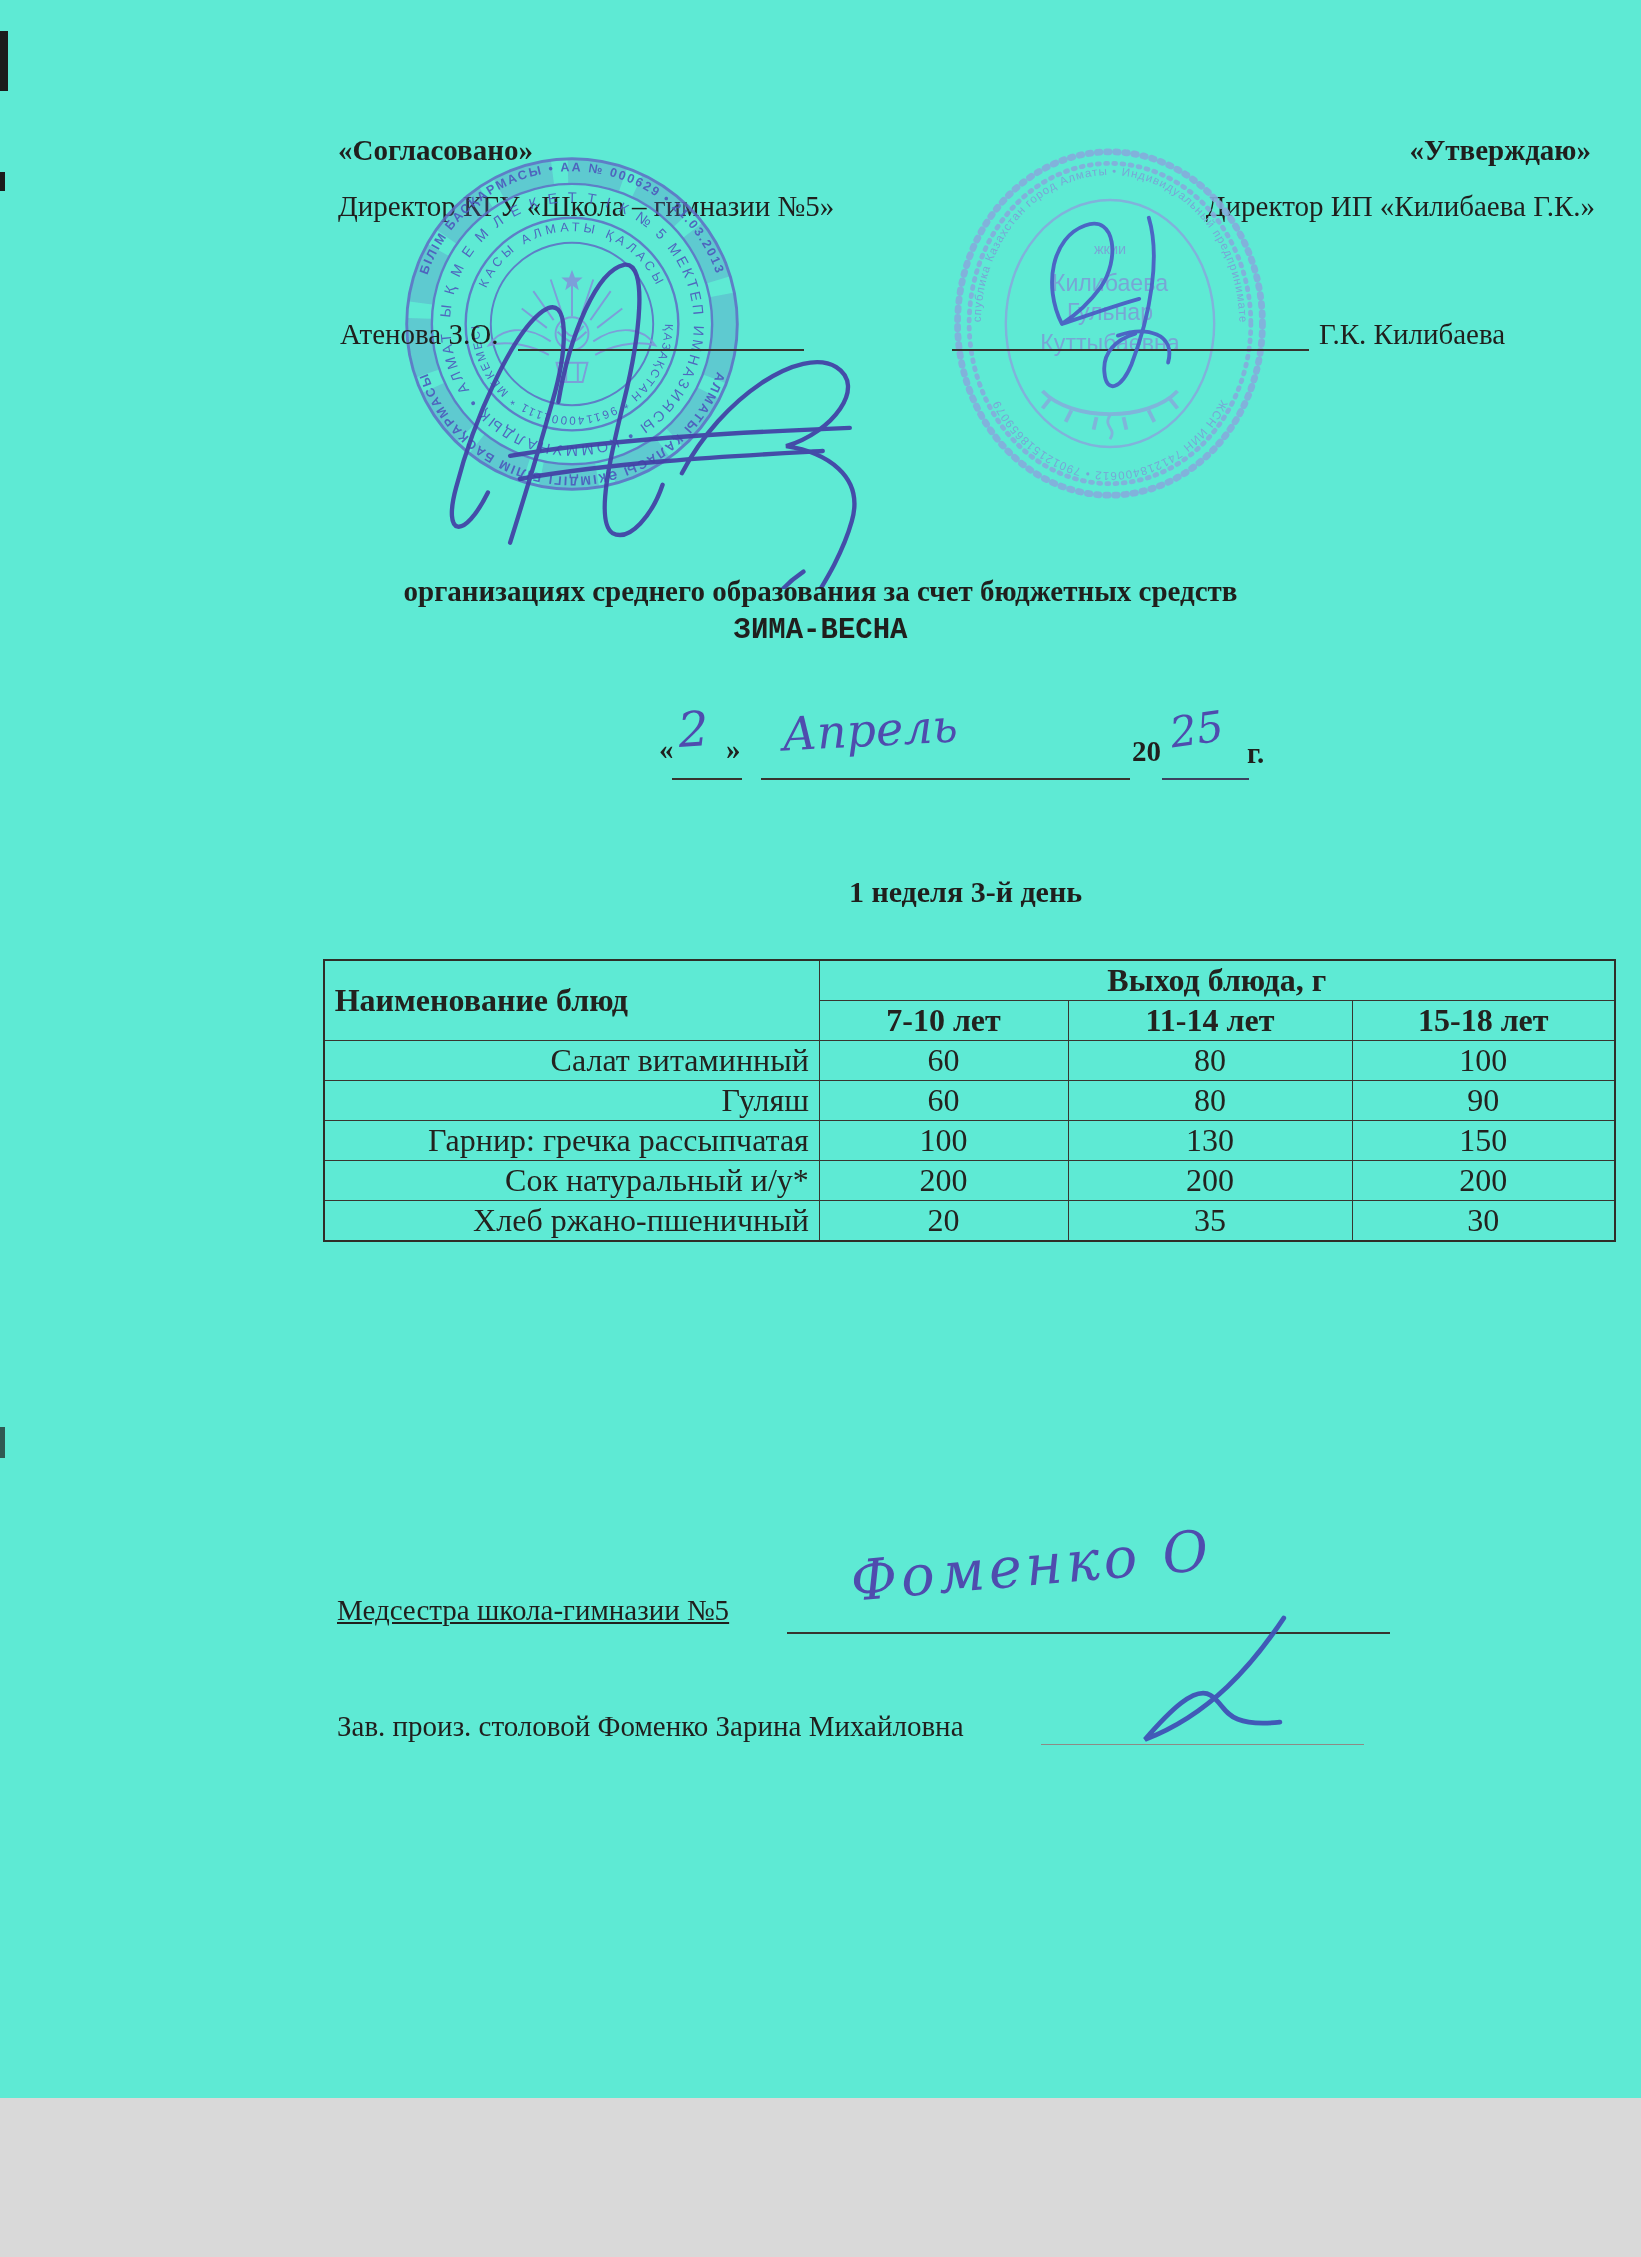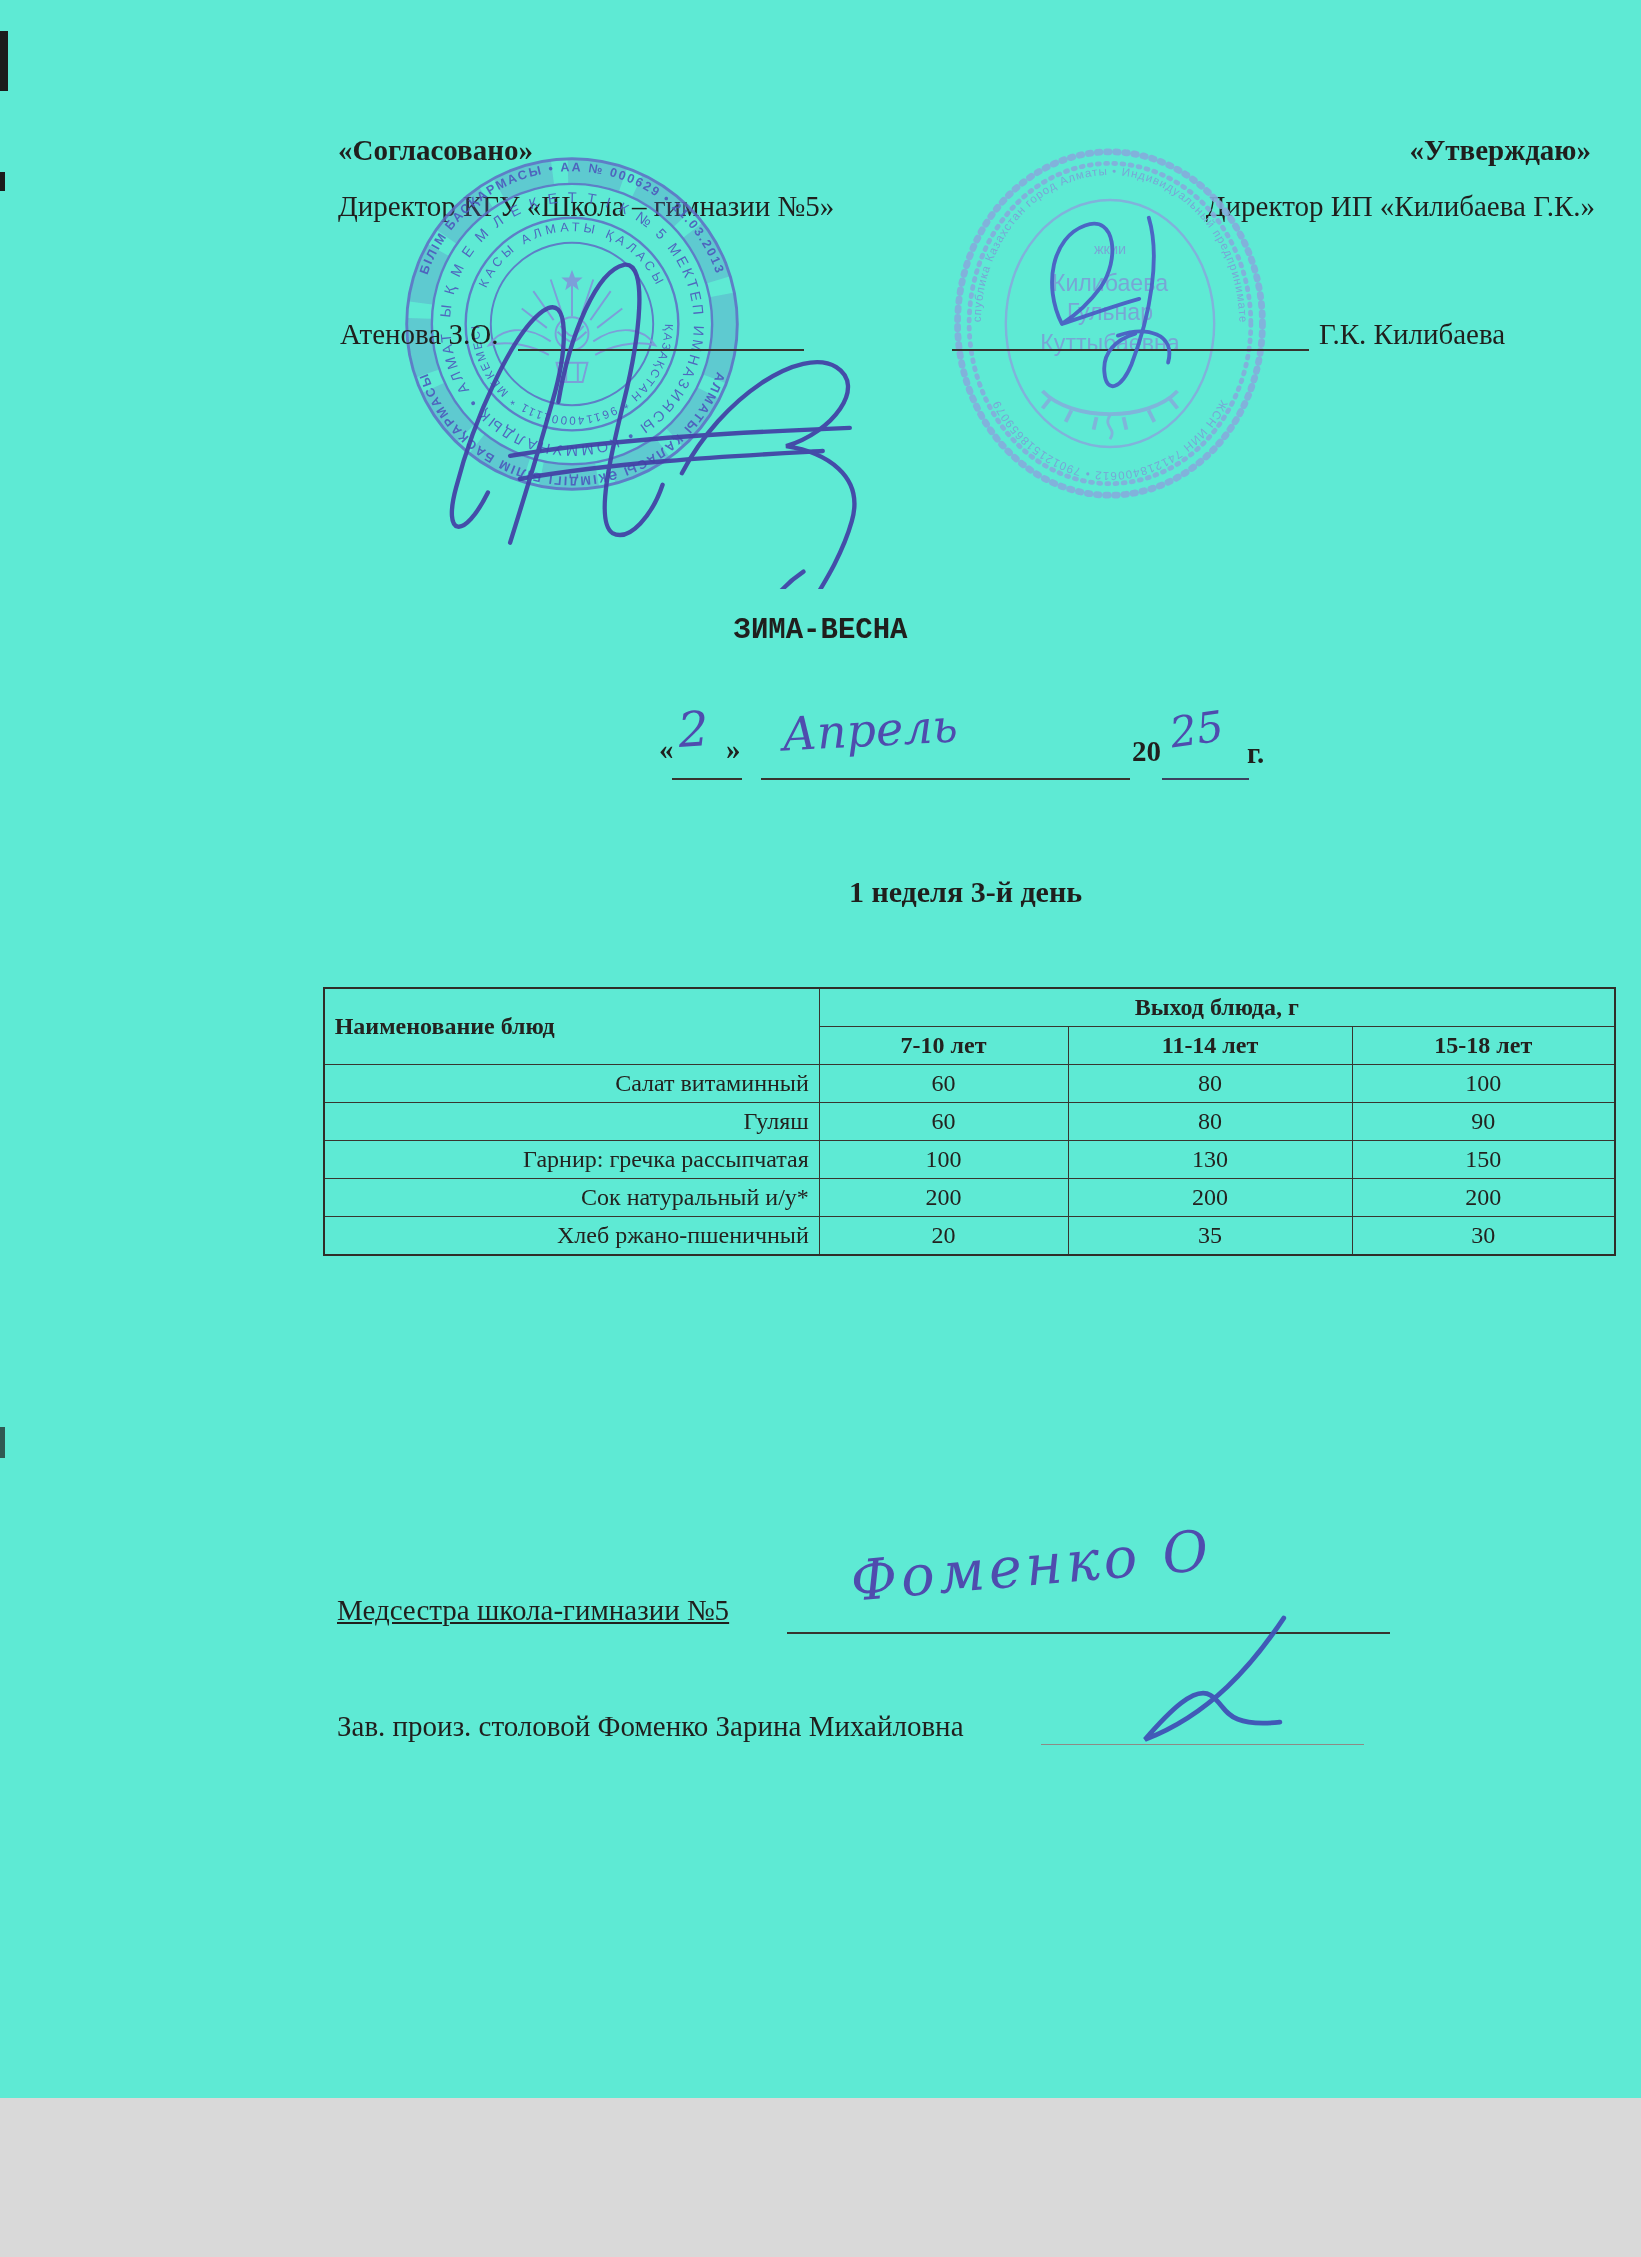--- a/index.html
+++ b/index.html
@@ -9,21 +9,21 @@
   .b{font-weight:bold;}
   .doc{font-size:29px;line-height:1.2;}
   .right{text-align:right;}
   .center{text-align:center;}
   .hw{font-family:"DejaVu Serif",serif;font-style:italic;color:#4f4cae;}
   .rule{position:absolute;background:#37342f;height:1.9px;}
   .rule-light{position:absolute;background:#8d8b85;height:1.9px;}
   .edge-mark{position:absolute;background:#1c1c1c;}
   
   table.menu{border-collapse:collapse;width:1291px;table-layout:fixed;
-             font-size:24px;color:#23221f;margin-top:28px;}
+             font-size:32px;color:#23221f;}
   table.menu th,table.menu td{border:1.9px solid #38352f;padding:1px 9.7px;height:35px;
              overflow:hidden;white-space:nowrap;}
   table.menu thead th{font-weight:bold;text-align:center;}
   table.menu th.dish-h{text-align:left;}
   table.menu td{text-align:center;border-top-width:1.4px;border-bottom-width:1.4px;}
   table.menu td.dish{text-align:right;}
   table.menu{border:2.9px solid #2f2d28;}
   
   svg text{font-family:"Liberation Sans",sans-serif;}
   .stamp{position:absolute;}
@@ -123,20 +123,21 @@
   </svg>
 
   <svg class="abs" style="left:1004px;top:179px;" width="251" height="232" viewBox="0 0 260 240">
     <g stroke="#4b5fc4" stroke-width="4" fill="none" stroke-linecap="round" opacity="0.95">
       <path d="M60,150 C40,110 50,60 84,48 C116,36 120,84 100,112 C84,134 66,146 60,150 C90,140 118,130 140,124"></path>
       <path d="M150,40 C162,80 152,140 132,192 C122,216 106,224 104,200 C102,180 116,166 136,160"></path>
       <path d="M118,162 C148,152 178,160 170,190"></path>
     </g>
   </svg>
 
+  <div class="abs doc b center" style="left:241px;top:574px;width:1159px;">организациях среднего образования за счет бюджетных средств</div>
   <div class="abs doc b center" style="left:241px;top:614px;width:1159px;font-family:Liberation Mono, monospace;">ЗИМА-ВЕСНА</div>
 
   <div class="abs doc b" style="left:659px;top:732px;">«</div>
   <div class="abs hw" style="left:678px;top:701px;font-size:48px;transform:rotate(-4deg);">2</div>
   <div class="abs doc b" style="left:726px;top:732px;">»</div>
   <div class="rule" style="left:672px;top:778px;width:70px;"></div>
   <div class="rule" style="left:761px;top:778px;width:369px;"></div>
   <div class="abs hw" style="left:782px;top:703px;font-size:46px;transform:rotate(-3deg);">Апрель</div>
   <div class="abs doc b" style="left:1132px;top:734px;">20</div>
   <div class="abs hw" style="left:1170px;top:705px;font-size:42px;transform:rotate(-8deg);">25</div>

